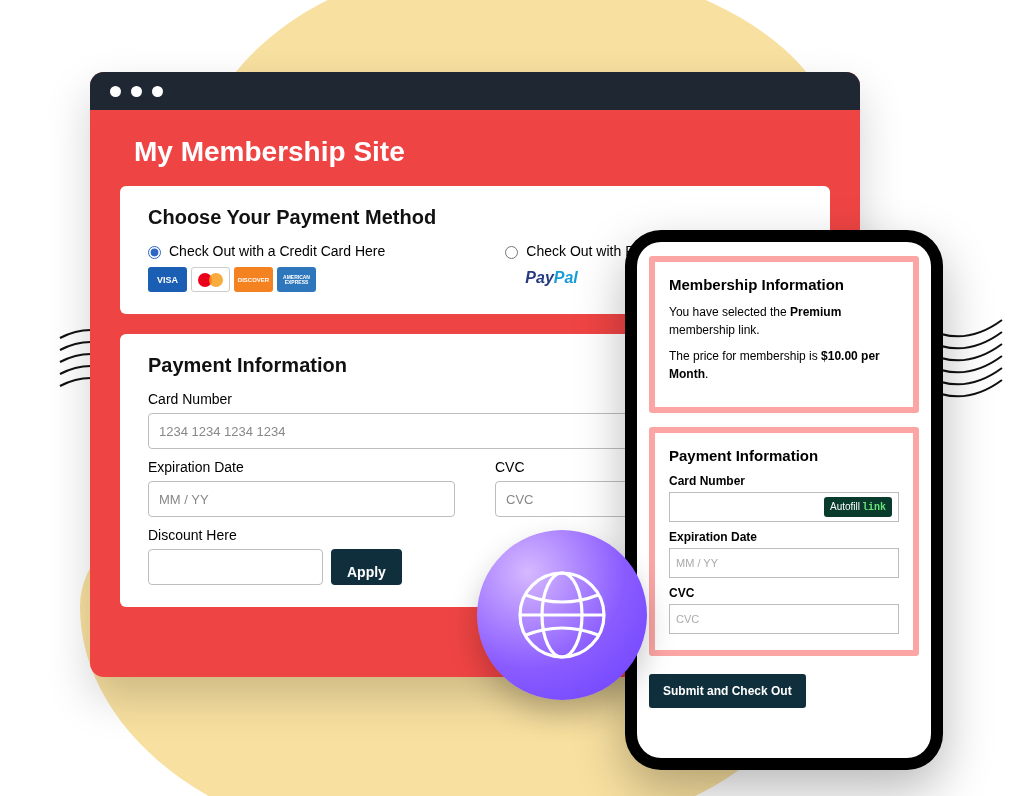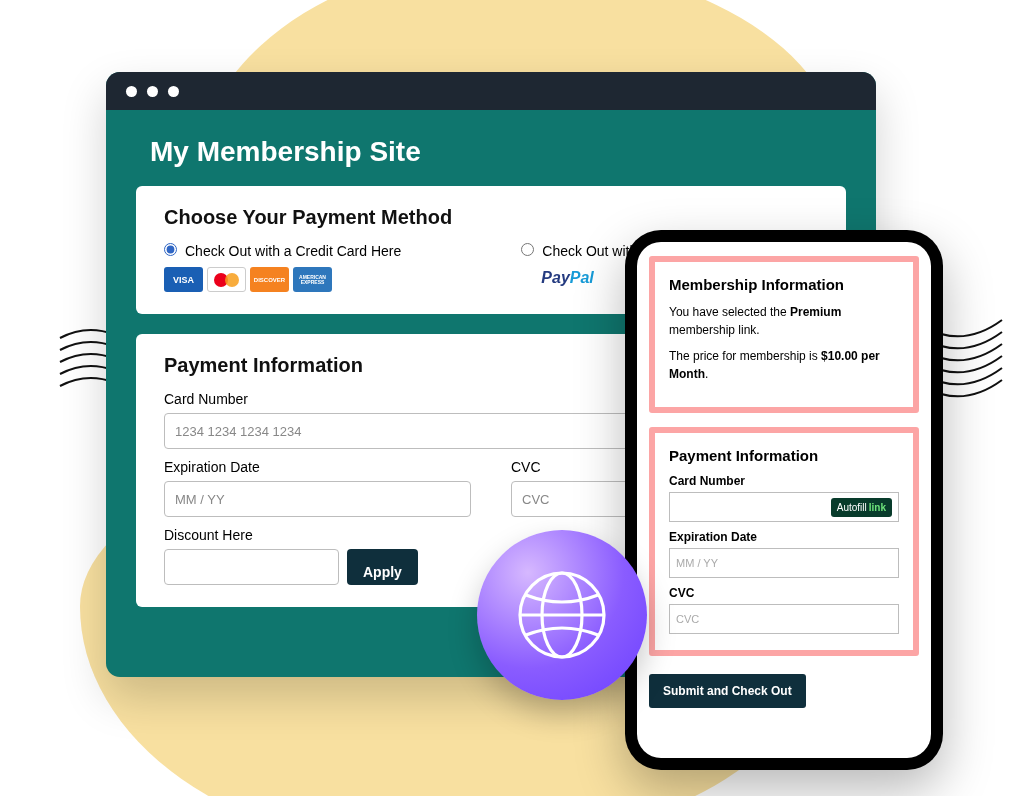--- a/index.html
+++ b/index.html
@@ -24,23 +24,23 @@
     left: 80px; top: 430px;
     background: #f8e0a0;
     border-radius: 58% 42% 52% 48% / 42% 58% 42% 58%;
   }
   .scribble {
     position: absolute; z-index: 1;
   }
   
   .browser {
     position: absolute;
-    left: 106px; top: 72px;
+    left: 90px; top: 72px;
     width: 770px; height: 605px;
-    background: #0f766e;
+    background: #ef4444;
     border-radius: 14px;
     box-shadow: 0 20px 45px rgba(0,0,0,0.18);
     z-index: 2;
     overflow: hidden;
   }
   .browser-titlebar {
     height: 38px;
     background: #1e2732;
     display: flex;
     align-items: center;
@@ -64,21 +64,21 @@
     font-size: 20px;
     font-weight: 800;
     color: #111;
     margin-bottom: 14px;
   }
   .pay-methods {
     display: flex;
     gap: 120px;
   }
   .method { display: flex; flex-direction: column; gap: 6px; }
-  .radio-row { display: flex; align-items: flex-start; gap: 8px; font-size: 14px; }
+  .radio-row { display: flex; align-items: flex-end; gap: 8px; font-size: 14px; }
   .radio-row input { accent-color: #2f66c4; }
   .card-logos { display: flex; gap: 4px; margin-top: 2px; }
   .clogo {
     width: 39px; height: 25px; border-radius: 3px;
     display: flex; align-items: center; justify-content: center;
     font-size: 9px; font-weight: 700; color: #fff;
   }
   .visa { background: #1a5fb4; }
   .mc { background: #fff; border:1px solid #ccc; position: relative; }
   .mc::before, .mc::after { content:""; position:absolute; width:14px;height:14px;border-radius:50%; top:5px;}
@@ -111,21 +111,21 @@
   }
   .input input::placeholder { color:#888; }
   .autofill {
     background: #083b2b;
     color: #fff;
     font-size: 10px;
     padding: 4px 6px;
     border-radius: 3px;
     white-space: nowrap;
   }
-  .autofill .al { color:#6de27b; font-weight:700; margin-left:2px;}
+  .autofill .al { color:#6de27b; font-weight:700; margin-left:2px;font-family:Liberation Mono, monospace;}
   .row2 { display:flex; gap:40px; }
   .row2 > div { flex:1; }
   .discount-row { display:flex; gap:8px; align-items:flex-end; }
   .discount-row .input { width: 175px; }
   .apply-btn {
     background:#0f2f3c; color:#fff; border:none;
     height:36px; padding:15px 16px; border-radius:4px;
     font-size:14px; font-weight:600; cursor:pointer;
   }
   

